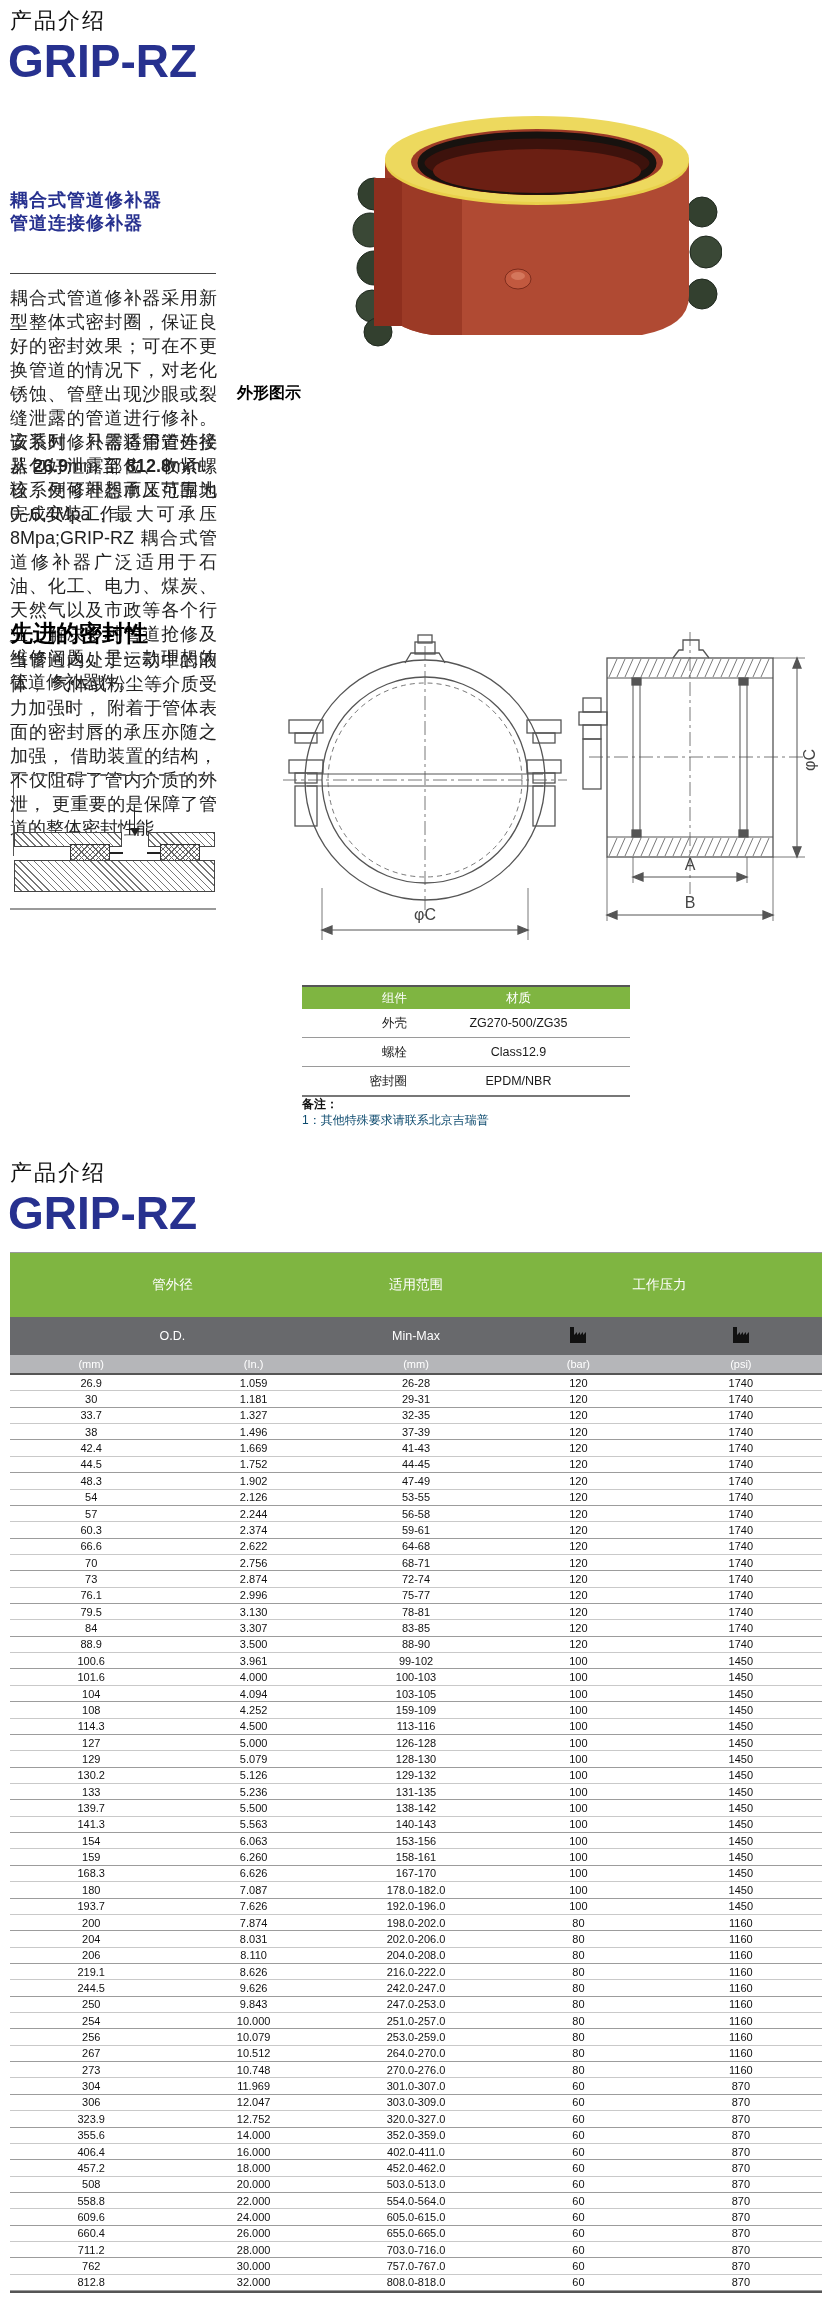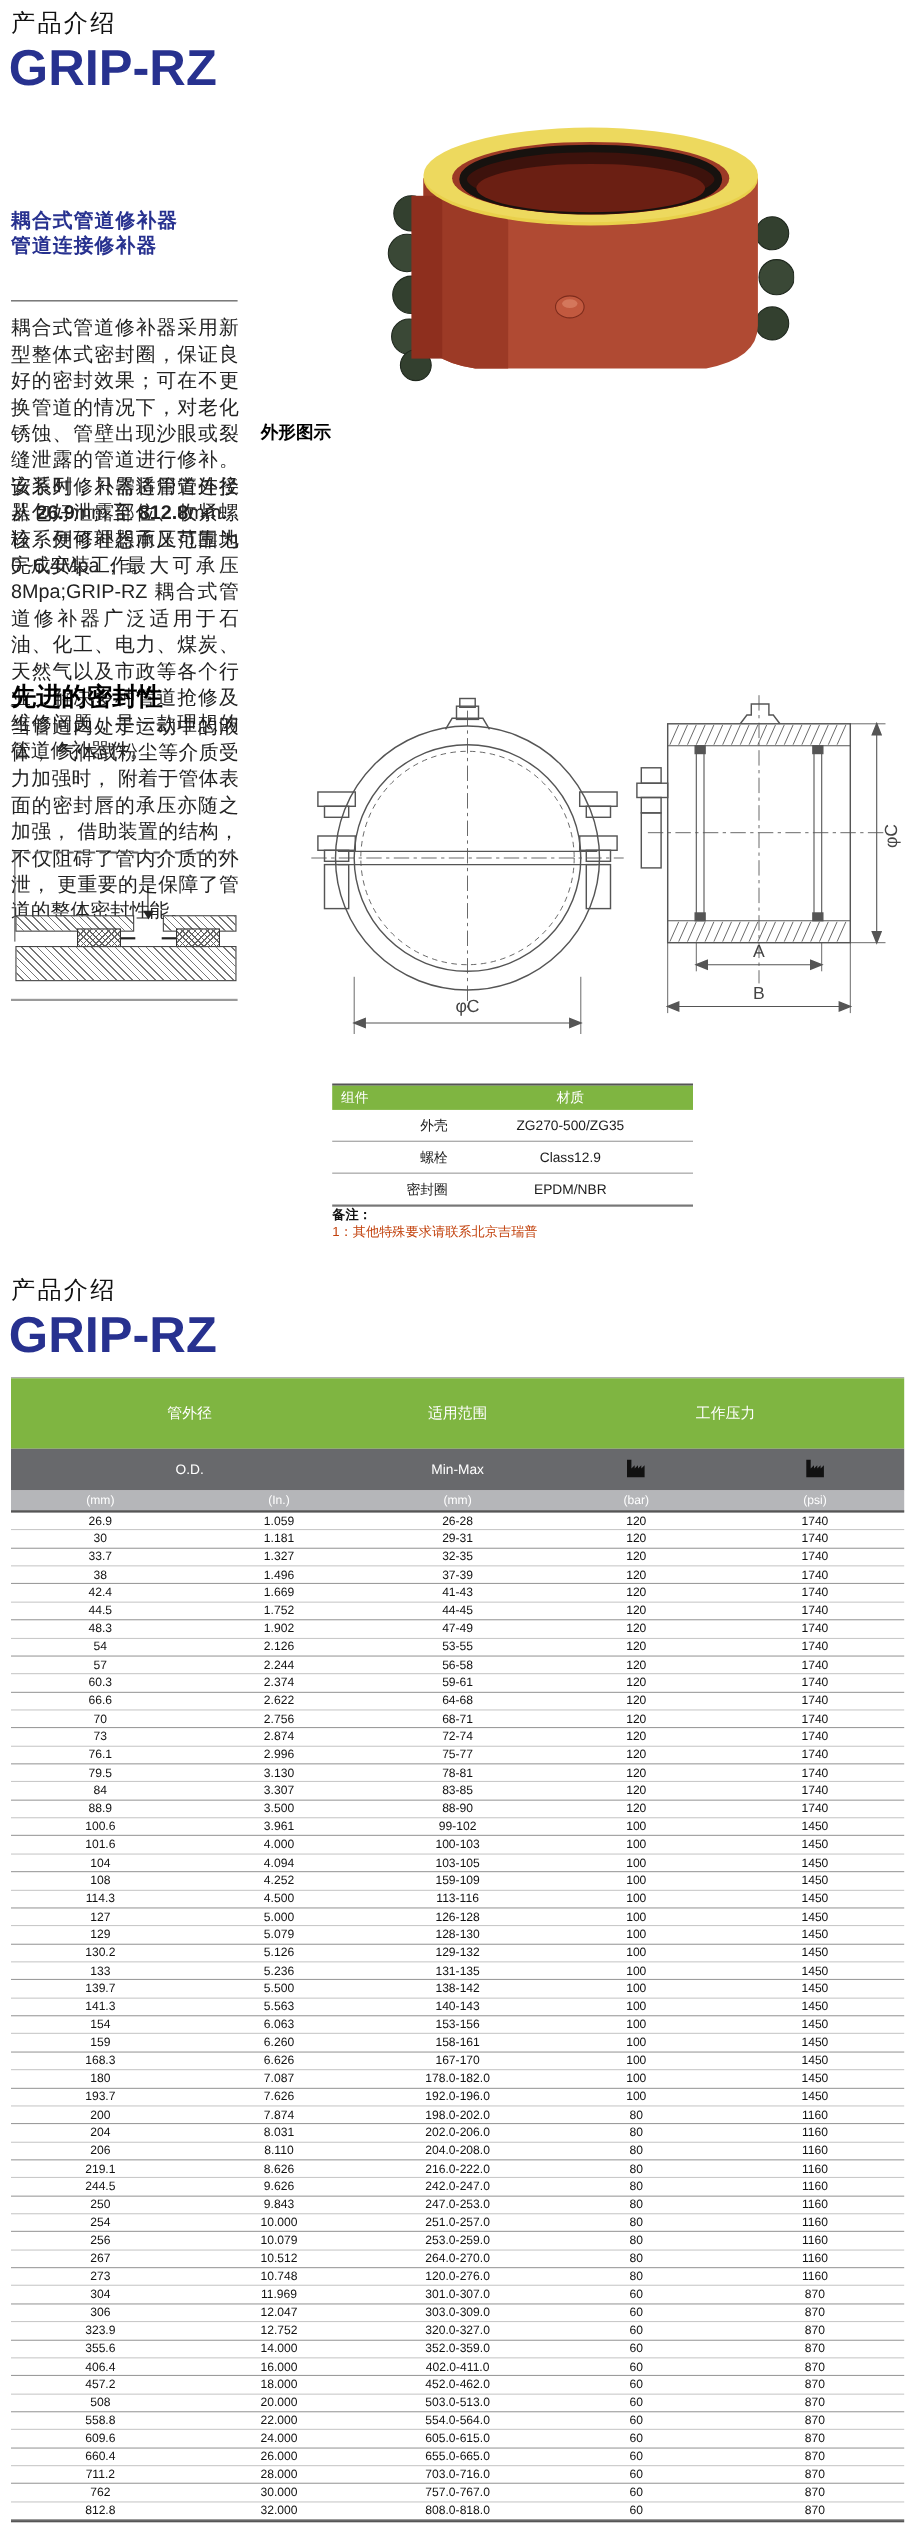--- a/index.html
+++ b/index.html
@@ -22,28 +22,28 @@
   .xhatch{background:
       repeating-linear-gradient(45deg,rgba(255,255,255,0) 0 3px,#666 3px 4px),
       repeating-linear-gradient(-45deg,#fff 0 3px,#666 3px 4px);
       border:1px solid #333;box-sizing:border-box;}
   .arrow-line{height:1.5px;background:#222;}
   .tri{width:0;height:0;position:absolute;}
 
   
   .mat-table{width:328px;border-top:2px solid #555;font-size:12.5px;}
   .mat-head{display:flex;background:#7fb541;color:#fff;height:22px;align-items:center;}
-  .mat-head .c1{width:32%;padding-left:8px;box-sizing:border-box;}
+  .mat-head .c1{width:32%;padding-left:8px;box-sizing:border-box;text-align:right;}
   .mat-head .c2{width:68%;text-align:center;}
   .mat-row{display:flex;height:28px;align-items:center;border-bottom:1px solid #9a9a9a;}
   .mat-row:last-child{border-bottom:2px solid #777;}
   .mat-row .c1{width:32%;padding-left:2px;box-sizing:border-box;text-align:right;}
   .mat-row .c2{width:68%;text-align:center;}
   .note-title{font-size:12px;font-weight:bold;color:#111;}
-  .note-item{font-size:12px;color:#c2410c;}
+  .note-item{font-size:12px;color:#0c4a6e;}
 
   
   .spec-table{width:812px;border-top:1px solid #999;}
   .spec-group{display:flex;background:#7fb541;color:#fff;height:64px;align-items:center;font-size:13.5px;}
   .spec-group .g1{width:40%;text-align:center;}
   .spec-group .g2{width:20%;text-align:center;}
   .spec-group .g3{width:40%;text-align:center;}
   .spec-sub{display:flex;background:#68696c;color:#fff;height:38px;align-items:center;font-size:12.5px;}
   .spec-sub .s1{width:40%;text-align:center;}
   .spec-sub .s2{width:20%;text-align:center;}
@@ -553,21 +553,21 @@
         <div class="srow">
           <div class="scell">267</div>
           <div class="scell">10.512</div>
           <div class="scell">264.0-270.0</div>
           <div class="scell">80</div>
           <div class="scell">1160</div>
         </div>
         <div class="srow">
           <div class="scell">273</div>
           <div class="scell">10.748</div>
-          <div class="scell">120.0-276.0</div>
+          <div class="scell">270.0-276.0</div>
           <div class="scell">80</div>
           <div class="scell">1160</div>
         </div>
         <div class="srow">
           <div class="scell">304</div>
           <div class="scell">11.969</div>
           <div class="scell">301.0-307.0</div>
           <div class="scell">60</div>
           <div class="scell">870</div>
         </div>

